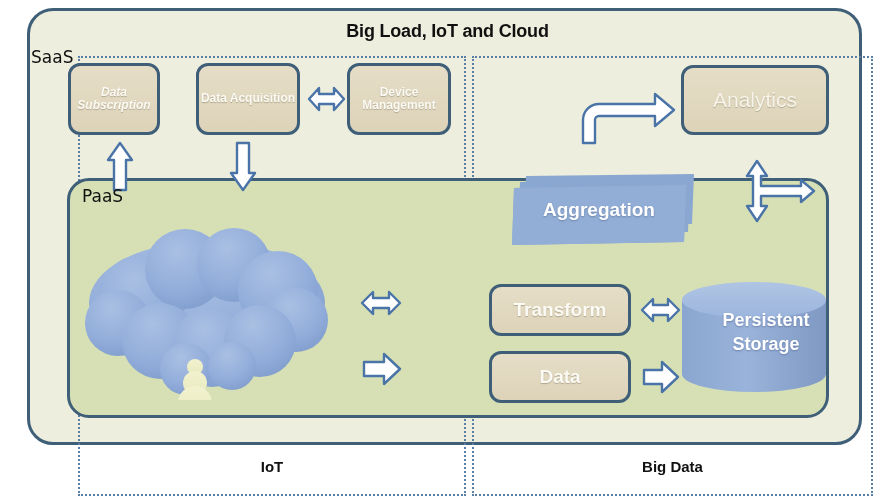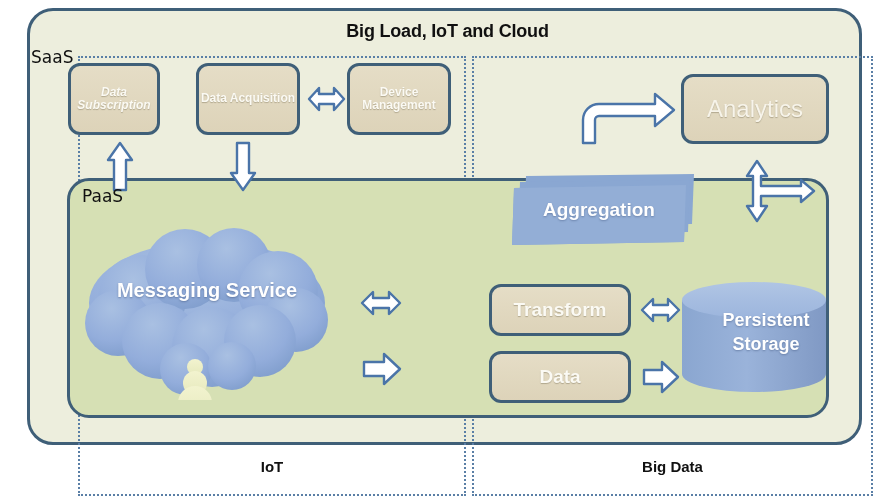--- a/index.html
+++ b/index.html
@@ -55,22 +55,22 @@
     position:absolute;box-sizing:border-box;
     border:3px solid #3f5f78;border-radius:12px;
     background:linear-gradient(180deg,#e5ddc6 0%,#ddd3b9 100%);
     display:flex;align-items:center;justify-content:center;text-align:center;
     color:#fbfaf4;font-weight:bold;line-height:1.1;
     text-shadow:0 1px 1px rgba(120,110,85,.45);
   }
   #box-data-subscription{left:68px;top:63px;width:92px;height:72px;font-size:12px;font-style:italic;}
   #box-data-acquisition {left:196px;top:63px;width:104px;height:72px;font-size:12px;}
   #box-device-management{left:347px;top:63px;width:104px;height:72px;font-size:12px;}
-  #box-analytics{left:681px;top:65px;width:148px;height:70px;font-size:24px;
-                 font-weight:normal;color:#f7f4ea;margin-top:9px;}
+  #box-analytics{left:681px;top:65px;width:148px;height:70px;font-size:21px;
+                 font-weight:normal;color:#f7f4ea;}
   #box-transform{left:489px;top:284px;width:142px;height:52px;font-size:19px;}
   #box-load{left:489px;top:351px;width:142px;height:52px;font-size:19px;}
 
   
   #cloud-messaging{position:absolute;left:82px;top:225px;width:250px;height:175px;}
   #cloud-messaging .cloud-label{
     position:absolute;left:0;top:52px;width:250px;text-align:center;
     color:#ffffff;font-size:20px;font-weight:bold;line-height:1.35;
     text-shadow:0 1px 2px rgba(60,80,120,.5);z-index:3;
   }
@@ -148,21 +148,20 @@
       <circle cx="178" cy="116" r="36"></circle>
       <circle cx="104" cy="144" r="26"></circle>
       <circle cx="150" cy="141" r="24"></circle>
     </g>
     <g fill="url(#figGrad)">
       <circle cx="113" cy="142" r="8"></circle>
       <circle cx="113" cy="158" r="12"></circle>
       <circle cx="113" cy="178" r="17"></circle>
     </g>
   </svg>
-  <div class="cloud-label">Messaging Service</div>
 </div>
 
 <div id="shape-aggregation">
   <svg width="190" height="78" viewBox="0 0 190 78">
     <g fill="#8aa7d2">
       <path d="M18,4 L186,2 L184,52 L16,54 Z"></path>
       <path d="M12,10 L182,8 L180,60 L10,62 Z"></path>
       <path d="M6,16 L178,13 L176,70 L4,73 Z"></path>
     </g>
     <path d="M6,16 L178,13 L176,70 L4,73 Z" fill="#93aed6"></path>

